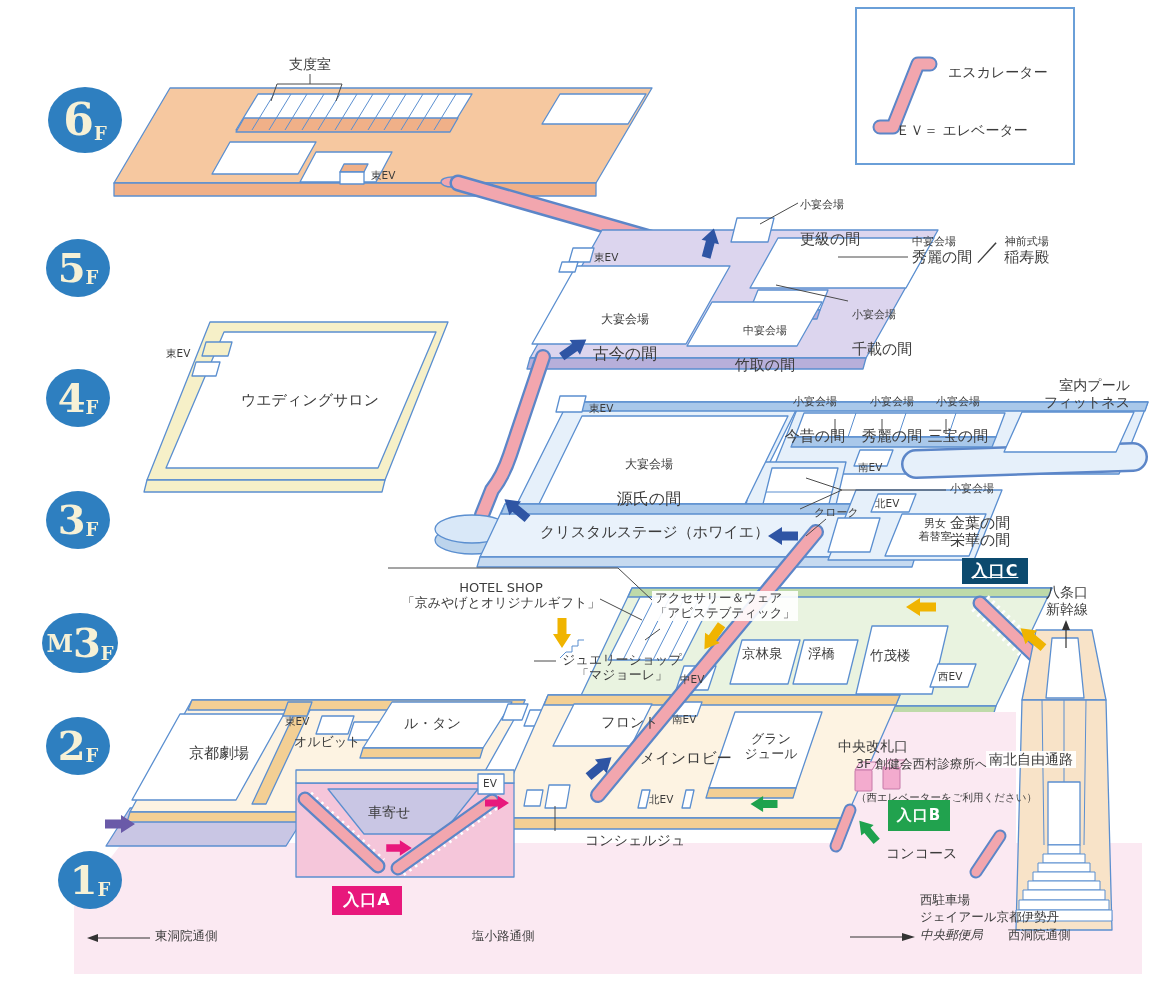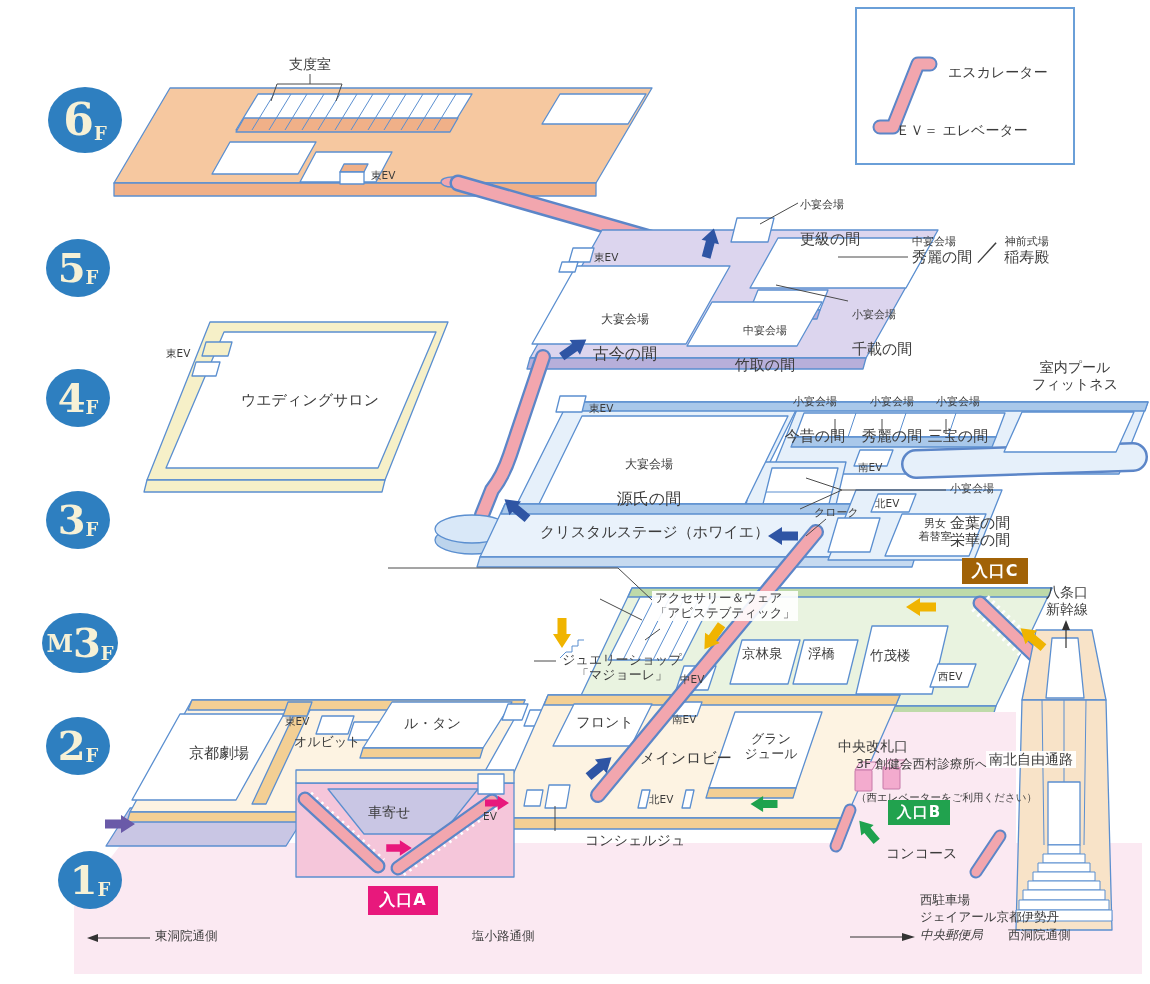--- a/index.html
+++ b/index.html
@@ -15,21 +15,21 @@
   .s10{font-size:10.5px;}
   .s12{font-size:12.5px;}
   .s13{font-size:13px;}
   .s14{font-size:14px;}
   .s15{font-size:15px;}
   .wbg{background:rgba(255,255,255,.9);padding:0 3px;}
   .ent{position:absolute;color:#fff;font-weight:bold;font-size:16px;
        display:flex;align-items:center;justify-content:center;letter-spacing:1px;}
   .entA{background:#e8187c;}
   .entB{background:#21a24e;}
-  .entC{background:#a16207;}
+  .entC{background:#0c4a6e;text-decoration:underline;}
   .fbadge{position:absolute;background:#2e7fc0;border-radius:50%;
           display:flex;align-items:center;justify-content:center;
           color:#f6f1d6;font-family:"DejaVu Serif",serif;font-weight:bold;}
   .fbadge .pre{font-size:24px;}
   .fbadge .num{font-size:40px;line-height:1;}
   .fbadge .suf{font-size:18px;align-self:flex-end;margin-bottom:9px;}
   .ol{stroke:#5b8fd0;stroke-width:1.3;stroke-linejoin:round;}
   .thin{stroke:#5b8fd0;stroke-width:1;}
   .ldr{stroke:#4a4a4a;stroke-width:1;fill:none;}
   .esc-o{stroke:#5c86c8;fill:none;stroke-linecap:round;}
@@ -341,83 +341,85 @@
     <span class="nm">今昔の間</span>
   </div>
   <div class="lbl c" style="left:854px;top:377px;width:76px;">
     <span class="cat">小宴会場</span>
     <span class="nm">秀麗の間</span>
   </div>
   <div class="lbl c" style="left:920px;top:377px;width:76px;">
     <span class="cat">小宴会場</span>
     <span class="nm">三宝の間</span>
   </div>
-  <div class="lbl s14 c" style="left:1020px;top:359px;width:110px;">室内プール
+  <div class="lbl s14 c" style="left:1020px;top:377px;width:110px;text-align:right;">室内プール
 フィットネス</div>
   <div class="lbl s10" style="left:589px;top:402px;">東EV</div>
   <div class="lbl c" style="left:590px;top:438px;width:118px;">
     <span class="cat" style="font-size:12px;">大宴会場</span>
     <span class="nm16">源氏の間</span>
   </div>
   <div class="lbl s10" style="left:858px;top:461px;">南EV</div>
   <div class="lbl" style="left:950px;top:464px;">
     <span class="cat">小宴会場</span>
     <span class="nm">金葉の間
 栄華の間</span>
   </div>
   <div class="lbl s10" style="left:875px;top:497px;">北EV</div>
   <div class="lbl" style="left:814px;top:507px;font-size:11px;">クローク</div>
   <div class="lbl c" style="left:905px;top:518px;width:60px;font-size:11px;">男女
 着替室</div>
 
   <div class="lbl s15" style="left:540px;top:524px;">クリスタルステージ（ホワイエ）</div>
 
+  <div class="lbl s13 c" style="left:380px;top:580px;width:242px;">HOTEL SHOP
+「京みやげとオリジナルギフト」</div>
   <div class="lbl wbg" style="left:652px;top:591px;font-size:12.5px;">アクセサリー＆ウェア
 「アビステブティック」</div>
   <div class="lbl s13 c" style="left:558px;top:652px;width:128px;">ジュエリーショップ
 「マジョーレ」</div>
   <div class="lbl s10" style="left:680px;top:673px;">中EV</div>
   <div class="lbl" style="left:742px;top:646px;font-size:13.5px;">京林泉</div>
   <div class="lbl" style="left:808px;top:646px;font-size:13.5px;">浮橋</div>
   <div class="lbl" style="left:870px;top:648px;font-size:13.5px;">竹茂楼</div>
   <div class="lbl s10" style="left:938px;top:670px;">西EV</div>
   <div class="lbl s14 c" style="left:1032px;top:584px;width:70px;">八条口
 新幹線</div>
   <div class="lbl" style="left:856px;top:698px;">
     <span style="display:block;font-size:12.5px;margin-top:40px;">3F 創健会西村診療所へ</span>
     <span style="display:block;font-size:10.5px;">（西エレベーターをご利用ください）</span>
   </div>
 
   <div class="lbl s15 c" style="left:158px;top:745px;width:104px;padding-left:9px;">京都劇場</div>
   <div class="lbl s10" style="left:285px;top:715px;">東EV</div>
   <div class="lbl s13" style="left:294px;top:734px;">オルビット</div>
   <div class="lbl s14 c" style="left:390px;top:715px;width:85px;">ル・タン</div>
-  <div class="lbl s14 c" style="left:565px;top:714px;width:80px;">フロント</div>
+  <div class="lbl s14 c" style="left:565px;top:714px;width:80px;padding-left:25px;">フロント</div>
   <div class="lbl s10" style="left:672px;top:713px;">南EV</div>
   <div class="lbl s15" style="left:640px;top:750px;">メインロビー</div>
   <div class="lbl s13 c" style="left:733px;top:731px;width:76px;">グラン
 ジュール</div>
   <div class="lbl s10" style="left:649px;top:793px;">北EV</div>
   <div class="lbl s14" style="left:838px;top:738px;">中央改札口</div>
   <div class="lbl s14 wbg" style="left:986px;top:751px;">南北自由通路</div>
   <div class="lbl s14" style="left:886px;top:845px;">コンコース</div>
 
   <div class="lbl s14" style="left:368px;top:804px;">車寄せ</div>
-  <div class="lbl s10" style="left:483px;top:777px;margin-top:33px;">EV</div>
+  <div class="lbl s10" style="left:483px;top:777px;">EV</div>
   <div class="lbl s14" style="left:549px;top:832px;margin-left:36px;">コンシェルジュ</div>
 
   <div class="lbl s12" style="left:155px;top:929px;">東洞院通側</div>
   <div class="lbl s12" style="left:472px;top:929px;">塩小路通側</div>
   <div class="lbl s12" style="left:920px;top:893px;">西駐車場</div>
   <div class="lbl s12" style="left:920px;top:910px;">ジェイアール京都伊勢丹</div>
   <div class="lbl s12" style="left:920px;top:928px;font-style:italic;">中央郵便局</div>
   <div class="lbl s12" style="left:1008px;top:928px;">西洞院通側</div>
 
-  <div class="ent entA" style="left:368px;top:886px;width:70px;height:29px;text-align:center;">入口A</div>
-  <div class="ent entB" style="left:888px;top:800px;width:62px;height:25px;font-size:15px;">入口B</div>
+  <div class="ent entA" style="left:332px;top:886px;width:70px;height:29px;text-align:center;">入口A</div>
+  <div class="ent entB" style="left:888px;top:800px;width:62px;height:31px;font-size:15px;">入口B</div>
   <div class="ent entC" style="left:962px;top:558px;width:66px;height:26px;">入口C</div>
 
   <div class="fbadge" style="left:48px;top:87px;width:74px;height:66px;">
     <span class="pre"></span>
         <span class="num" style="font-size:44px;">6</span>
         <span class="suf">F</span>
   </div>
   <div class="fbadge" style="left:46px;top:239px;width:64px;height:58px;">
     <span class="pre"></span>
         <span class="num">5</span>

